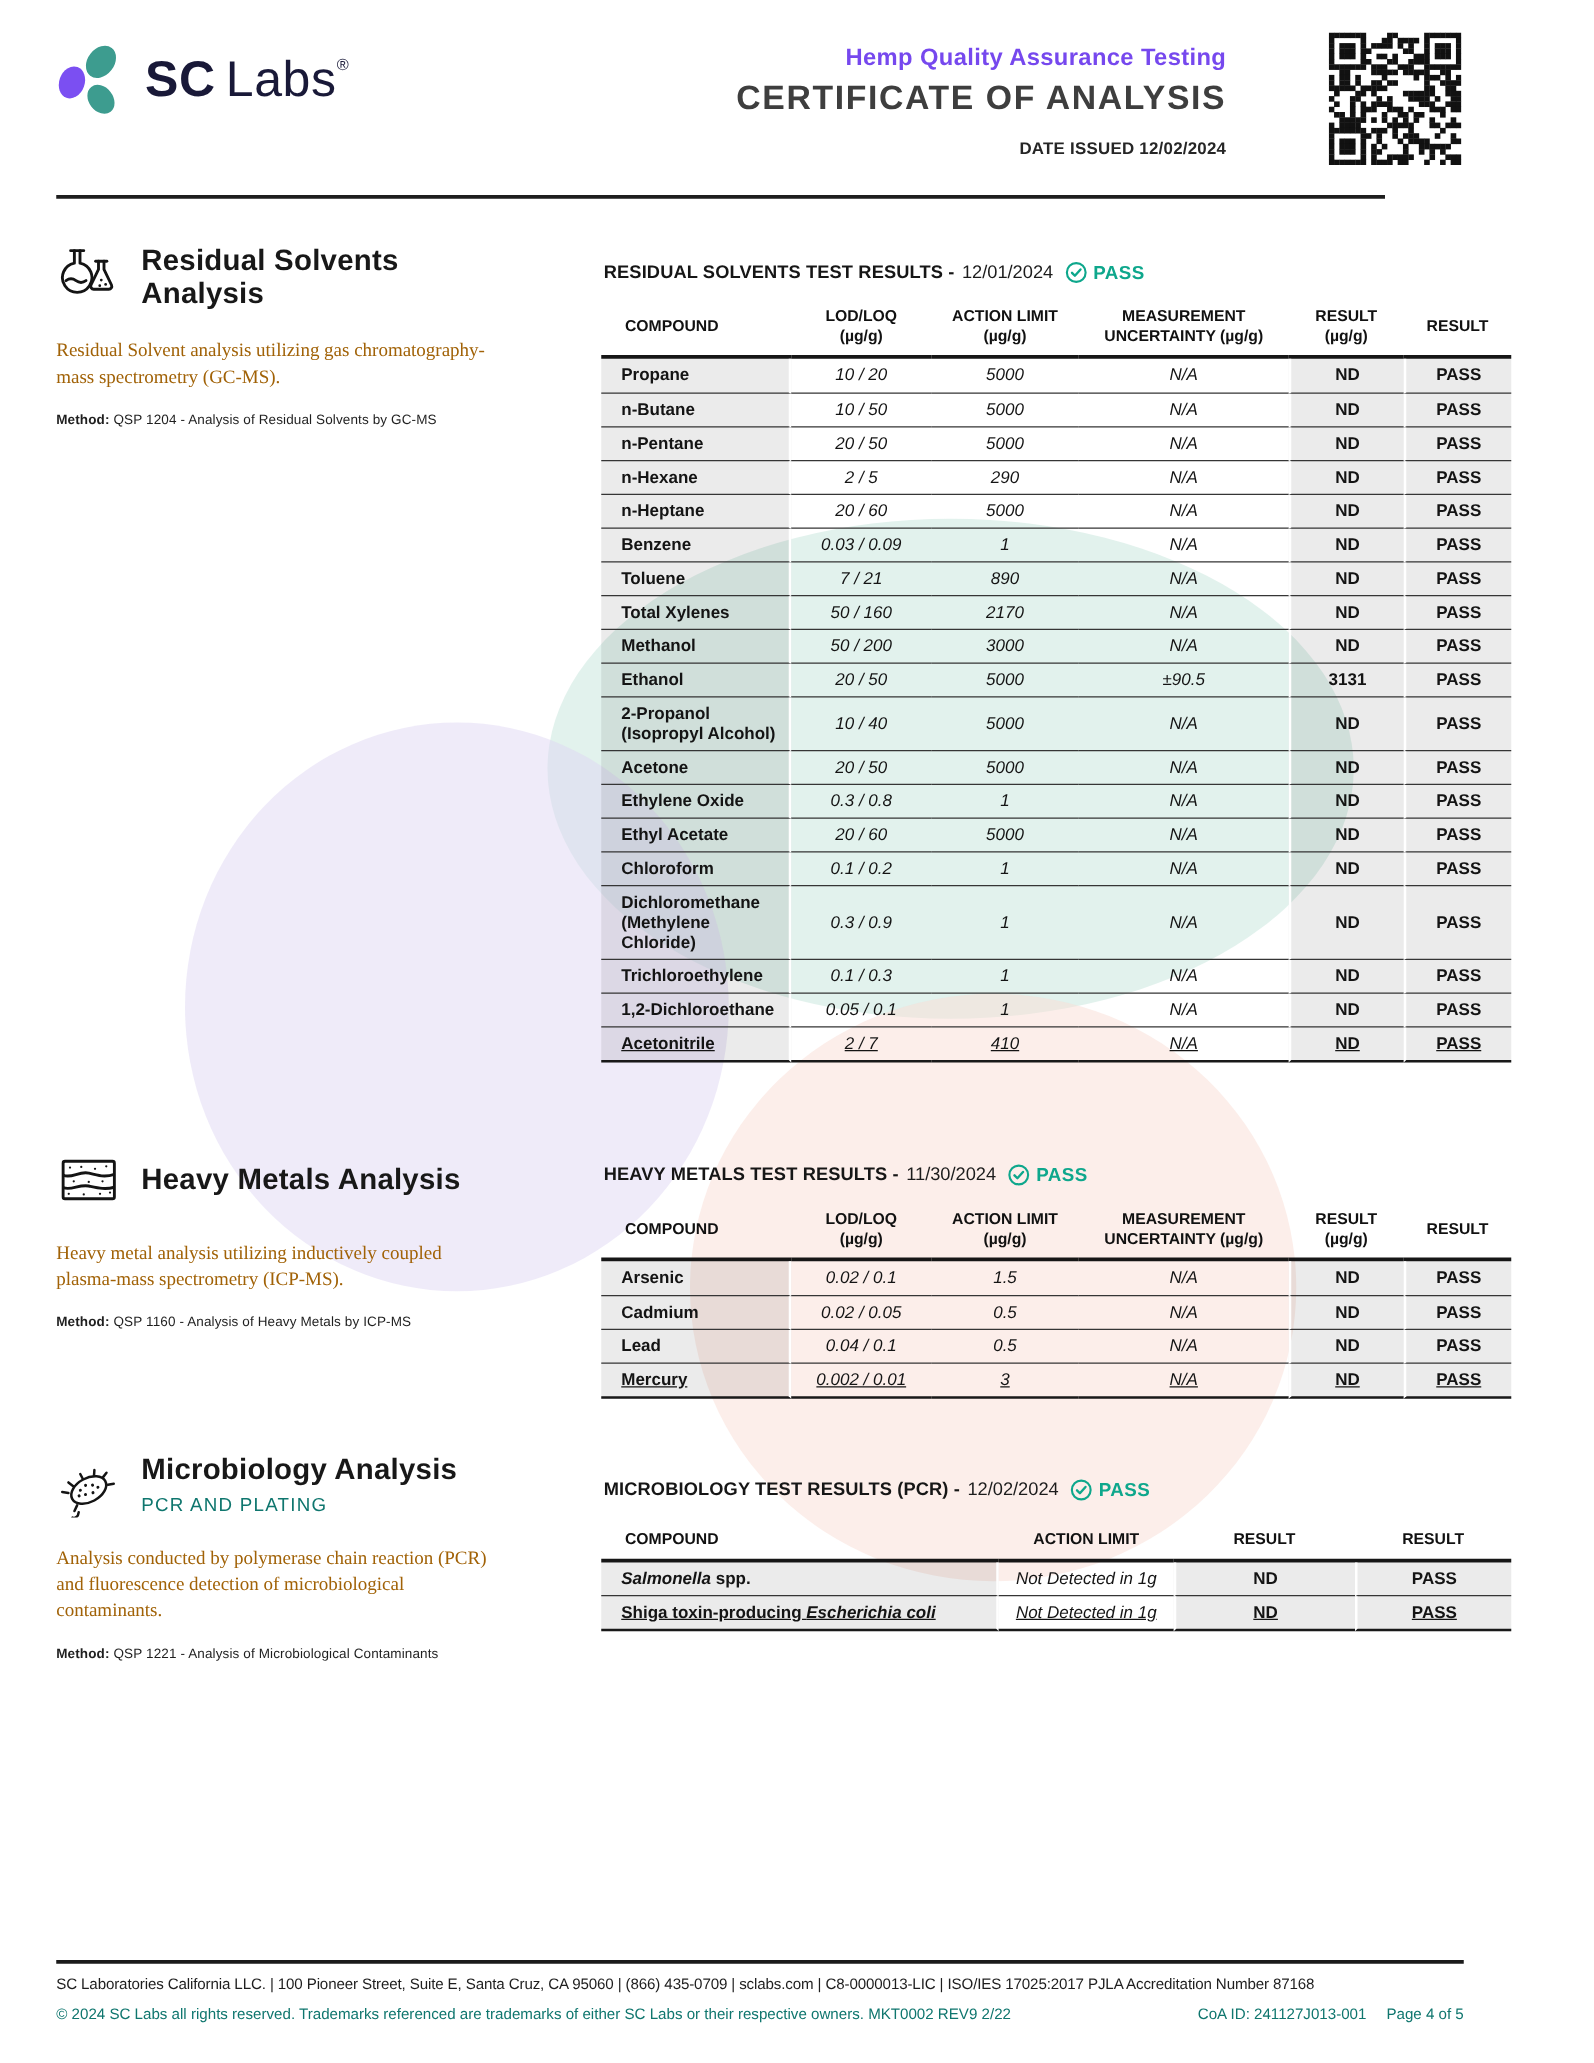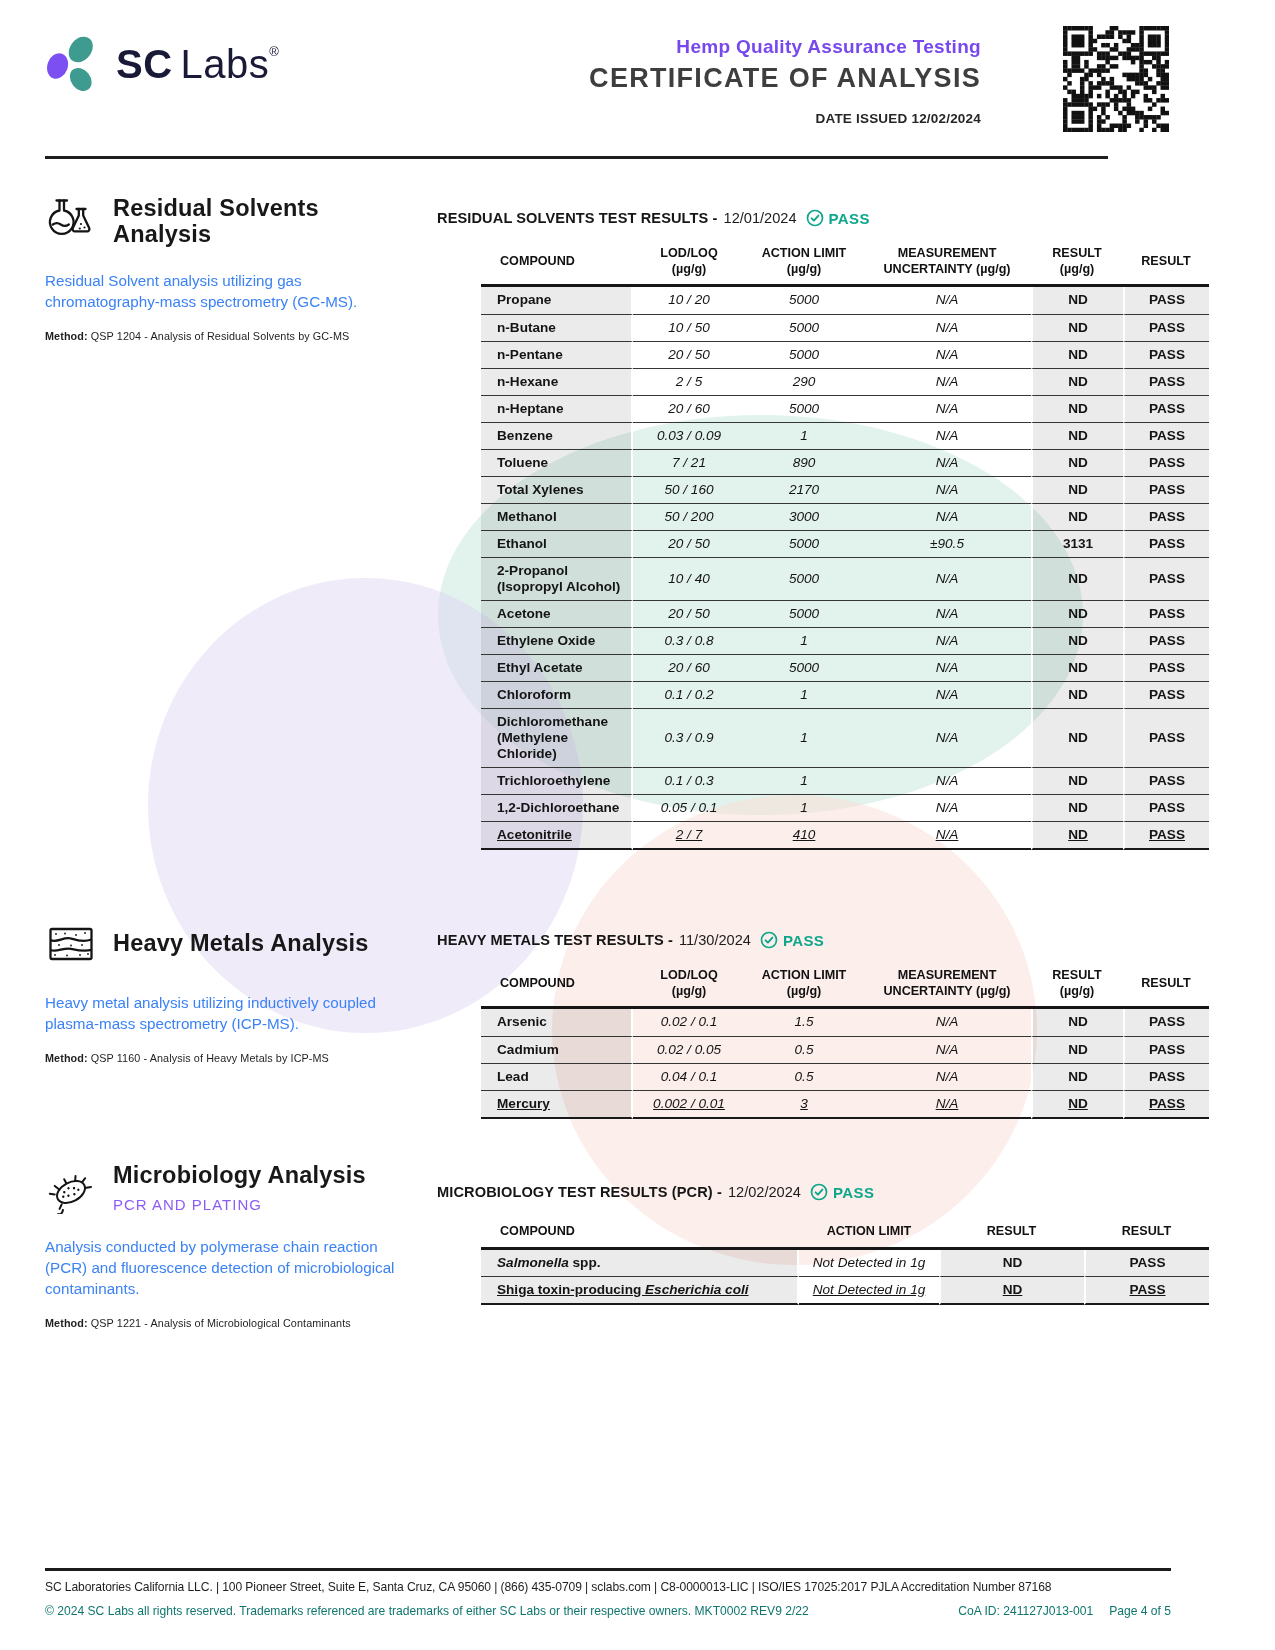--- a/index.html
+++ b/index.html
@@ -31,26 +31,26 @@
   .section{position:absolute;left:45px;right:110px;display:flex;z-index:1;}
   #section-solvents{top:196px;}
   #section-metals{top:918px;}
   #section-micro{top:1162px;}
   .left-col{flex:0 0 392px;width:392px;padding-right:34px;}
   .right-col{flex:1;min-width:0;}
   .section-head{display:flex;align-items:center;gap:16px;}
   .sec-icon svg{width:52px;height:52px;display:block;}
   .head-text{display:flex;flex-direction:column;}
   .sec-title{font-size:23.5px;font-weight:700;color:#181818;letter-spacing:0.2px;line-height:1.1;}
-  .sec-subtitle{font-size:15px;color:#8b5cf6;letter-spacing:1px;margin-top:7px;}
-  .desc{margin-top:23px;font-size:15.2px;line-height:1.38;color:#3b82f6;max-width:358px;}
+  .sec-subtitle{font-size:15px;color:#0f766e;letter-spacing:1px;margin-top:7px;}
+  .desc{margin-top:23px;font-size:15.2px;line-height:1.38;color:#a16207;max-width:358px;font-family:Liberation Serif, serif;}
   .method{margin-top:17px;font-size:10.8px;color:#1f1f1f;letter-spacing:0.1px;}
   .method b{font-weight:700;}
 
-  .results-head{display:flex;align-items:center;margin-top:13px;margin-bottom:15px;}
+  .results-head{display:flex;align-items:center;margin-top:13px;margin-bottom:15px;margin-left:46px;}
   #section-micro .results-head{margin-top:21px;margin-bottom:19px;}
   .rh-title{font-weight:700;font-size:14.6px;color:#161616;letter-spacing:0.1px;white-space:nowrap;}
   .rh-date{font-weight:400;font-size:14.6px;margin-left:6px;white-space:nowrap;}
   .check-icon{margin-left:9px;display:flex;align-items:center;}
   .pass-label{color:#0ea78c;font-weight:700;font-size:15px;margin-left:5px;letter-spacing:0.4px;}
 
   
   .results-table{width:100%;border-collapse:separate;border-spacing:0;table-layout:fixed;padding-left:44px;}
   .results-table th{font-size:12.6px;font-weight:700;text-align:center;vertical-align:middle;
     padding:4px 3px 7px;white-space:pre-line;border-bottom:3px solid #161616;line-height:1.25;color:#111;}

